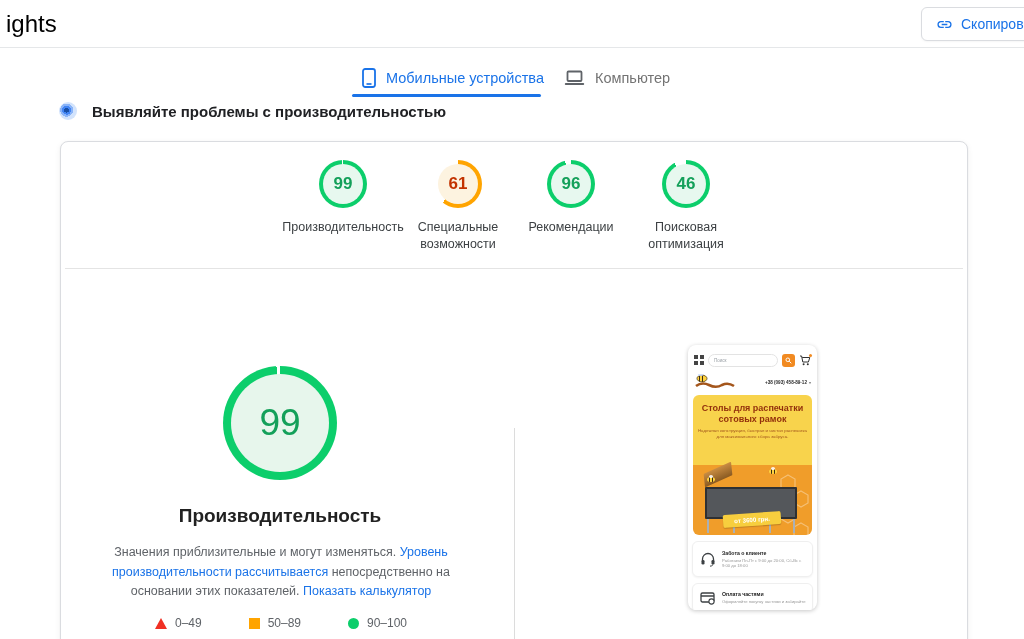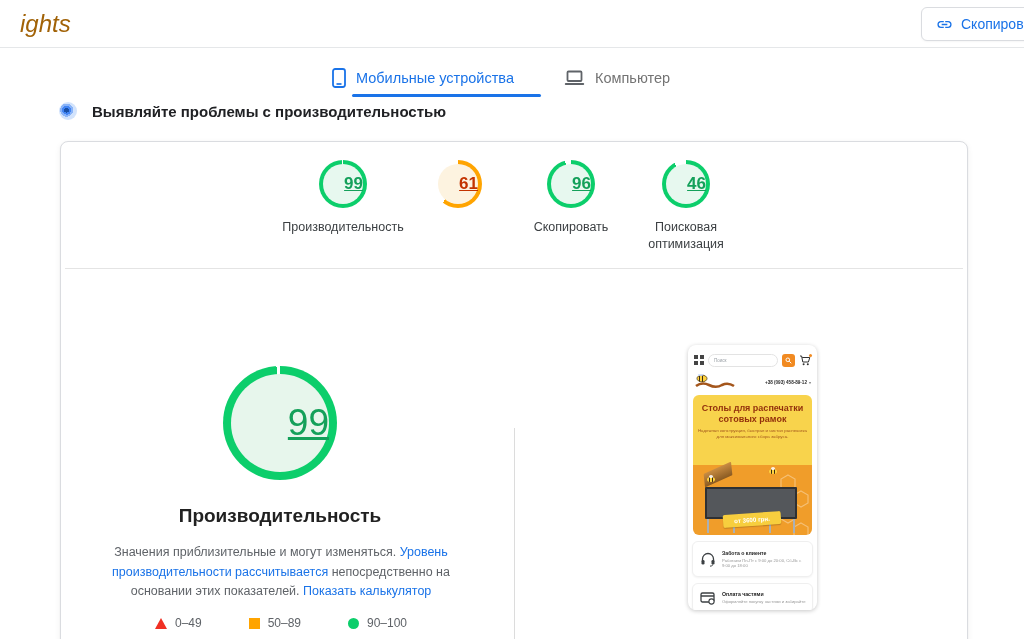--- a/index.html
+++ b/index.html
@@ -1,50 +1,50 @@
 <!DOCTYPE html>
 <html><head>
 <meta charset="utf-8">
 <style>
   * { margin:0; padding:0; box-sizing:border-box; }
   html,body { width:1024px; height:639px; overflow:hidden; background:#fff;
     font-family:"Liberation Sans", sans-serif; position:relative; }
   .abs { position:absolute; }
 
   
-  .app-title { left:20px; top:10px; font-size:24px; color:#a16207;font-style:italic; }
+  .app-title { left:6px; top:10px; font-size:24px; color:#000000; }
   .header-line { left:0; top:47px; width:1024px; height:1px; background:#e5e7e9; }
   .copy-btn { left:921px; top:7px; height:34px; width:200px; background:#fff;
     border:1px solid #dadce0; border-radius:6px; display:flex; align-items:center;
     gap:8px; padding:0 14px; color:#1a73e8; font-size:14px; white-space:nowrap;
     box-shadow:0 1px 2px rgba(0,0,0,.04); cursor:pointer; }
 
   
   .tab { display:flex; align-items:center; gap:10px; height:32px; cursor:pointer; }
-  .tab-mobile { left:332px; top:62px; color:#1a73e8; font-weight:500; font-size:14.5px; }
+  .tab-mobile { left:362px; top:62px; color:#1a73e8; font-weight:500; font-size:14.5px; }
   .tab-desktop { left:564px; top:62px; color:#737373; font-size:14.5px; }
   .tab-underline { left:352px; top:94px; width:189px; height:3px; background:#1a73e8; border-radius:2px; }
 
   
   .insight-icon { left:59px; top:102px; width:18px; height:18px; border-radius:50%;
     background:radial-gradient(circle at 42% 45%, #174ea6 0 2.5px, #4285f4 2.5px 4.5px, #8ab4f8 4.5px 6.5px, #d2e3fc 6.5px 9px); }
   .section-heading { left:92px; top:103px; font-size:15px; font-weight:700; color:#202124; }
 
   
   .main-card { left:60px; top:141px; width:908px; height:520px; background:#fff;
     border:1px solid #dadce0; border-radius:8px;
     box-shadow:0 1px 2px rgba(60,64,67,.08), 0 2px 6px rgba(60,64,67,.06); }
   .card-divider { left:65px; top:268px; width:898px; height:1px; background:#e4e4e4; }
   .v-divider { left:514px; top:428px; width:1px; height:211px; background:#dcdcdc; }
 
   
   .score-block { top:160px; width:130px; display:flex; flex-direction:column; align-items:center; }
   .gauge { width:48px; height:48px; border-radius:50%; position:relative; }
   .gauge-inner { position:absolute; inset:4px; border-radius:50%; display:flex;
-    align-items:center; justify-content:flex-end; font-size:17px; font-weight:700;text-decoration:underline; }
+    align-items:center; justify-content:center; font-size:17px; font-weight:700; }
   .score-label { margin-top:11px; font-size:12.5px; line-height:17px; color:#3c4043; text-align:center; }
 
   
   .big-gauge { left:223px; top:366px; width:114px; height:114px; border-radius:50%; }
   .big-gauge .gauge-inner { inset:8px; font-size:37px; font-weight:400; }
   .perf-heading { left:130px; top:505px; width:300px; text-align:center;
     font-size:19px; font-weight:700; color:#212121; }
   .perf-note { left:85px; top:543px; width:392px; text-align:center;
     font-size:12.5px; line-height:19.5px; color:#5f6368; }
   .perf-note a { color:#1a73e8; text-decoration:none; cursor:pointer; }
@@ -143,28 +143,29 @@
       </div>
   </div>
   <div class="score-label">Производительность</div>
 </div>
 <div class="abs score-block" style="left:393px">
   <div class="gauge" style="background: conic-gradient(rgb(255, 164, 0) 61%, transparent 0deg);">
     <div class="gauge-inner" style="background: rgb(253, 243, 224); color: rgb(195, 51, 0);">
         <span>61</span>
       </div>
   </div>
+  <div class="score-label">Специальные возможности</div>
 </div>
 <div class="abs score-block" style="left:506px">
   <div class="gauge" style="background: conic-gradient(rgb(12, 206, 107) 96%, transparent 0deg);">
     <div class="gauge-inner" style="background: rgb(231, 248, 239); color: rgb(20, 160, 90);">
         <span>96</span>
       </div>
   </div>
-  <div class="score-label">Скопировать</div>
+  <div class="score-label">Рекомендации</div>
 </div>
 <div class="abs score-block" style="left:621px">
   <div class="gauge" style="background: conic-gradient(rgb(12, 206, 107) 92%, transparent 0deg);">
     <div class="gauge-inner" style="background: rgb(231, 248, 239); color: rgb(20, 160, 90);">
         <span>46</span>
       </div>
   </div>
   <div class="score-label">Поисковая оптимизация</div>
 </div>
 

